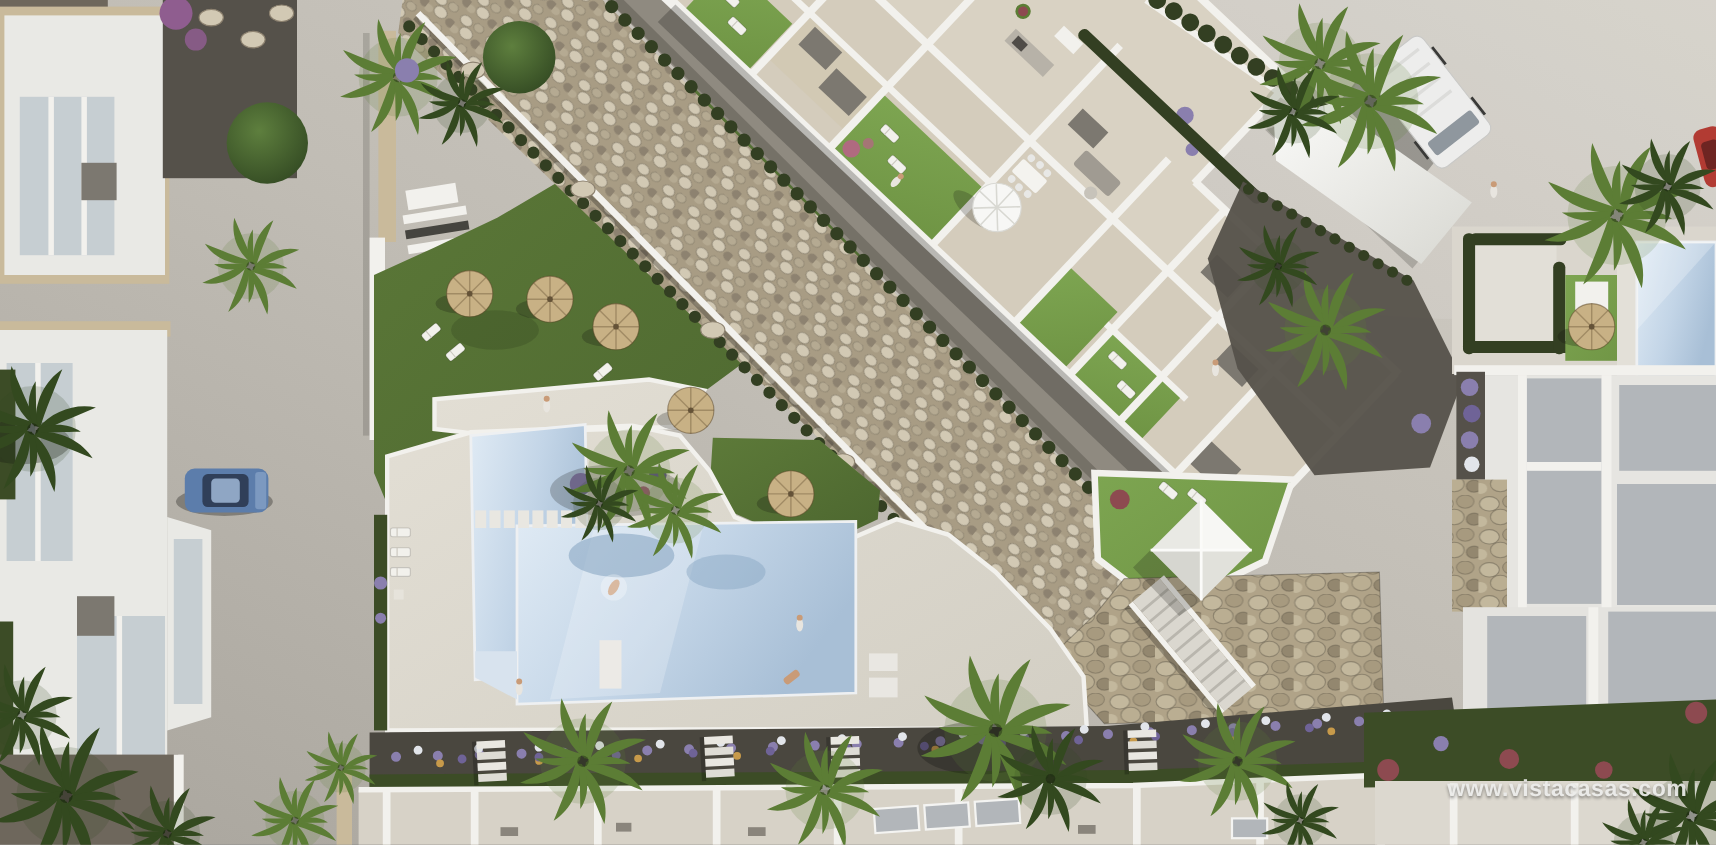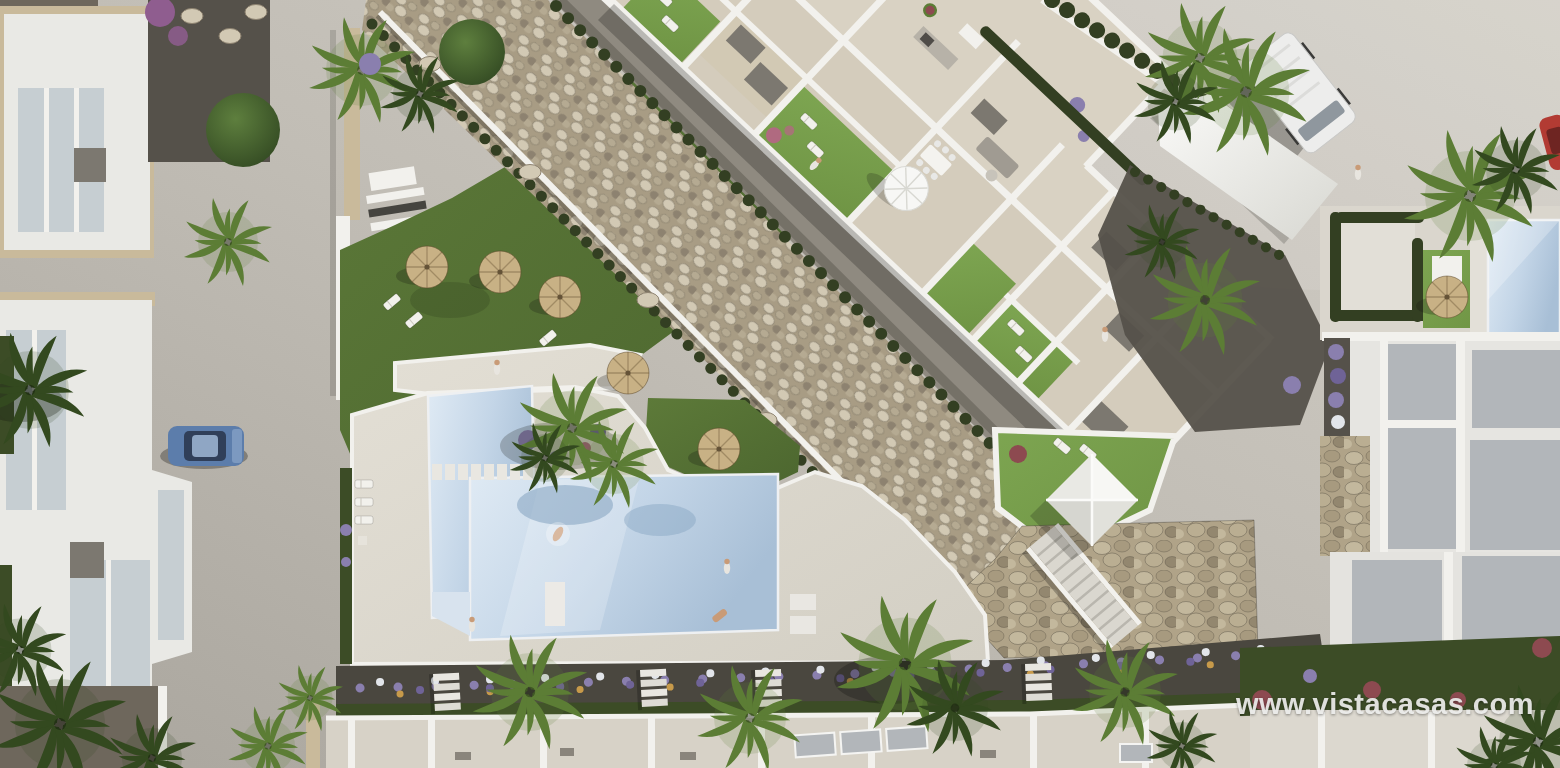--- a/index.html
+++ b/index.html
@@ -1,20 +1,20 @@
 <!DOCTYPE html>
 <html style="--road: #c1bdb5; --road_light: #d3cfc7; --road_dark: #a9a59d; --villa_white: #e9e9e5; --wall_white: #f2f1ed; --wall_shade: #d8d7d1; --stone_trim: #c9ba9b; --travertine: #d9d2c3; --travertine_dark: #cfc7b6; --deck_light: #e3dfd5; --deck_dark: #d1cdc2; --roof_dark: #6e675c; --roof_gray: #b2b6ba; --box_gray: #7c7870; --glass: #c6ced2; --lawn: #6f9444; --lawn_light: #7da551; --grass: #5d7a39; --grass_dark: #4c662f; --hedge: #333f22; --foliage_dark: #3c4c26; --palm_light: #5c7d35; --palm_dark: #33491f; --pebble_base: #a89c84; --pebble_light: #d2c9b4; --pebble_mid: #b5aa92; --pebble_dark: #8d8270; --stone_wall: #b0a388; --gravel_dark: #4a473f; --gravel_mid: #8f8a80; --soil_dark: #55514a; --water: #c3d5e7; --water_light: #dfeaf4; --water_deep: #a8bfd6; --water_shadow: #84a3c0; --umbrella_straw: #c8b185; --car_blue: #5c7dab; --car_blue_dark: #303f59; --car_red: #b23b33; --van_white: #ededec; --van_glass: #8f979e; --flower_purple: #8a7fae; --flower_violet: #6f6397; --flower_white: #e2e5ea; --flower_orange: #c79a4a; --flower_pink: #b06a80; --flower_red: #8d4a50; --bougainvillea: #8f5d8f; --skin: #c99b77; --watermark_text: #ececea;"><head>
 <meta charset="utf-8">
 <style>
   html,body{margin:0;padding:0;background:#888;}
   .stage{position:relative;width:1560px;height:768px;overflow:hidden;font-family:"Liberation Sans",sans-serif;}
   .stage svg{position:absolute;left:0;top:0;display:block;}
   .watermark{
-    position:absolute;right:26px;top:688px;
-    font-size:29px;font-weight:600;letter-spacing:.5px;
+    position:absolute;right:26px;top:706px;
+    font-size:21px;font-weight:600;letter-spacing:.5px;
     color:var(--watermark_text,#ececea);opacity:.93;
     text-shadow:0 1px 3px rgba(0,0,0,.45);
     font-family:"Liberation Sans",sans-serif;white-space:nowrap;text-align:center;
   }
   
   .w{fill:var(--wall_white,#f2f1ed);} .vw{fill:var(--villa_white,#e9e9e5);}
   .st{fill:var(--stone_trim,#c9ba9b);} .trv{fill:var(--travertine,#d9d2c3);}
   .hedge{stroke:var(--hedge,#333f22);} .soil{fill:var(--soil_dark,#55514a);}
   .grav{fill:var(--gravel_dark,#4a473f);} .gmid{fill:var(--gravel_mid,#8f8a80);}
   .box{fill:var(--box_gray,#7c7870);} .rgray{fill:var(--roof_gray,#b2b6ba);}

